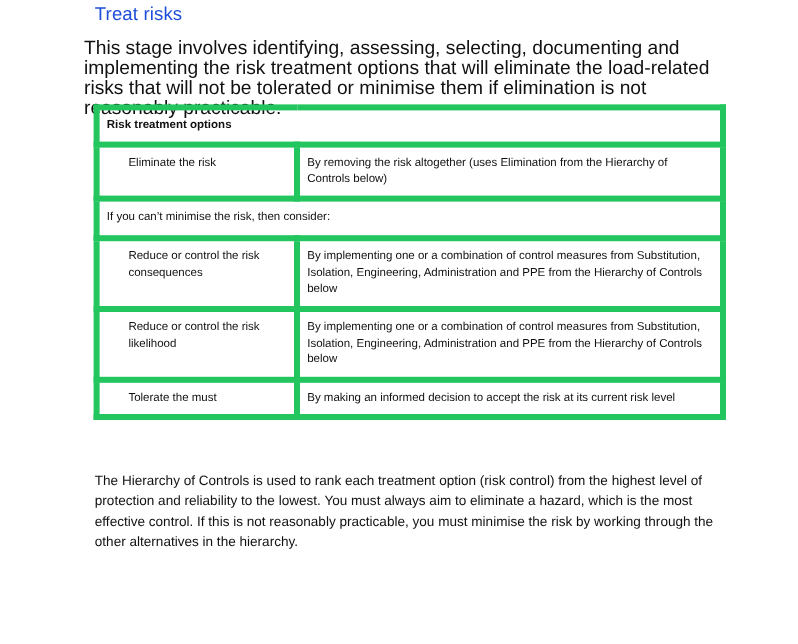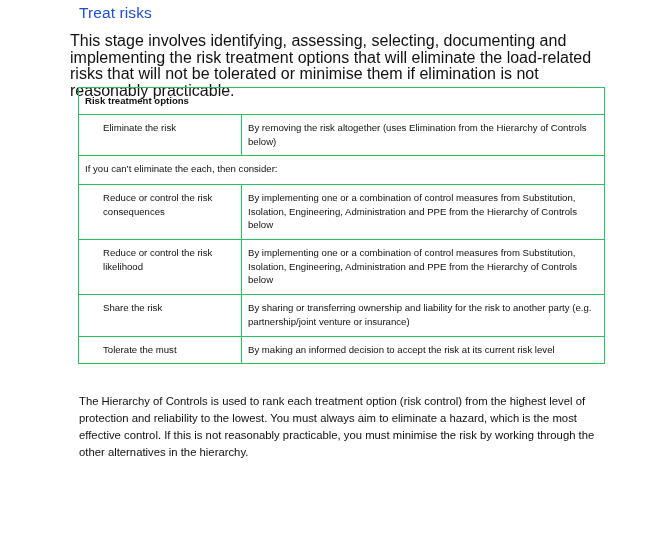--- a/index.html
+++ b/index.html
@@ -37,21 +37,21 @@
     table.risk-table {
       position: absolute;
       left: 78px;
       top: 87px;
       width: 527px;
       border-collapse: collapse;
       font-size: 9.6px;
       line-height: 13.5px;
     }
     table.risk-table td {
-      border: 1px solid #22c55e;
+      border: 5px solid #22c55e;
       vertical-align: top;
       padding: 6px 6px 4px 6px;
     }
     table.risk-table td.col-a {
       width: 132px;
       padding-left: 24px;
     }
     .row-header td { height: 16px; font-weight: bold; }
     .row-elim td { height: 30px; }
     .row-consider td { height: 18px; }
@@ -79,33 +79,29 @@
 <table class="risk-table">
   <tbody>
     <tr class="row-header">
       <td colspan="2">Risk treatment options</td>
     </tr>
     <tr class="row-elim">
       <td class="col-a">Eliminate the risk</td>
       <td>By removing the risk altogether (uses Elimination from the Hierarchy of Controls below)</td>
     </tr>
     <tr class="row-consider">
-      <td colspan="2">If you can’t eliminate the each, then consider:</td>
+      <td colspan="2">If you can’t minimise the risk, then consider:</td>
     </tr>
     <tr class="row-conseq">
       <td class="col-a">Reduce or control the risk consequences</td>
       <td>By implementing one or a combination of control measures from Substitution, Isolation, Engineering, Administration and PPE from the Hierarchy of Controls below</td>
     </tr>
     <tr class="row-likeli">
       <td class="col-a">Reduce or control the risk likelihood</td>
       <td>By implementing one or a combination of control measures from Substitution, Isolation, Engineering, Administration and PPE from the Hierarchy of Controls below</td>
-    </tr>
-    <tr class="row-share">
-      <td class="col-a">Share the risk</td>
-      <td>By sharing or transferring ownership and liability for the risk to another party (e.g. partnership/joint venture or insurance)</td>
     </tr>
     <tr class="row-tolerate">
       <td class="col-a">Tolerate the must</td>
       <td>By making an informed decision to accept the risk at its current risk level</td>
     </tr>
   </tbody>
 </table>
 
 <p class="outro">The Hierarchy of Controls is used to rank each treatment option (risk control) from the highest level of protection and reliability to the lowest. You must always aim to eliminate a hazard, which is the most effective control. If this is not reasonably practicable, you must minimise the risk by working through the other alternatives in the hierarchy.</p>
 

